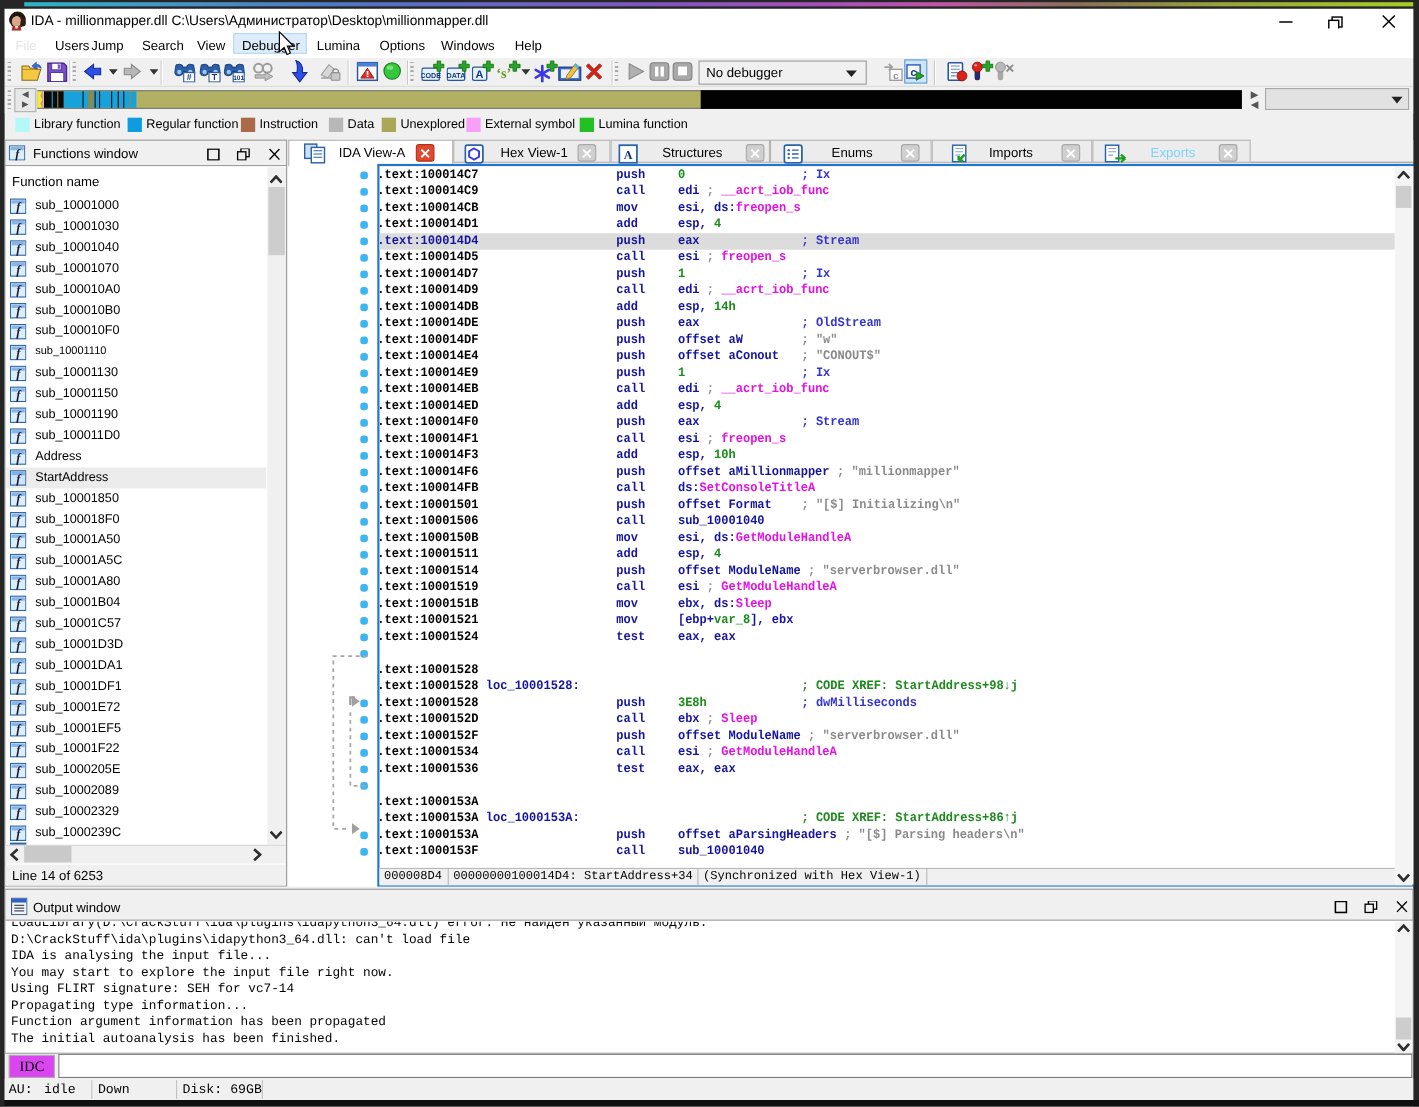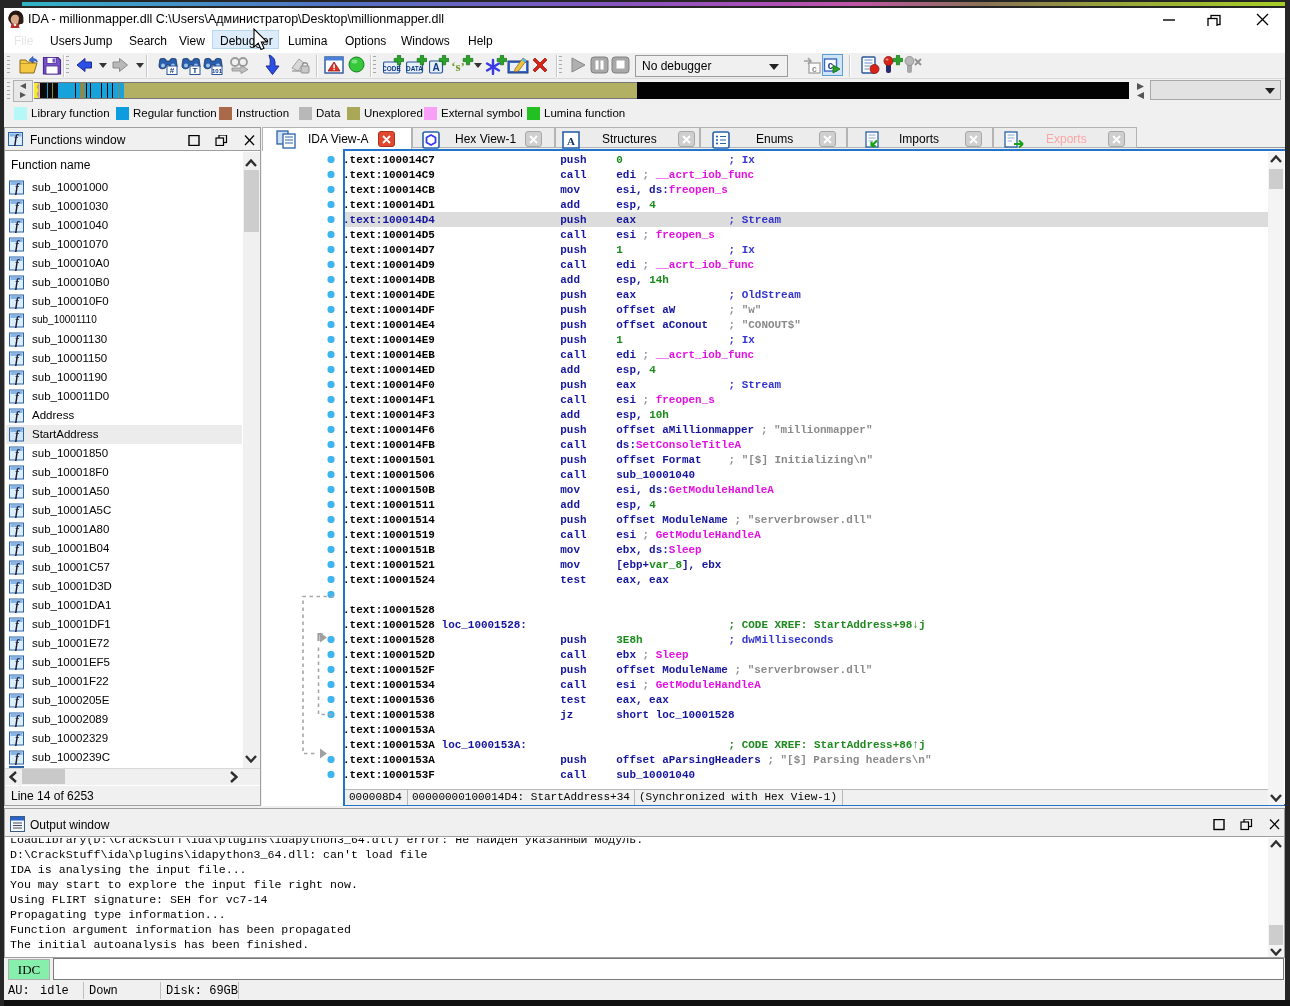--- a/index.html
+++ b/index.html
@@ -497,21 +497,21 @@
 <div class="abs" style="left:756px;top:132px;font-size:12px;color:#000">Enums</div>
 <div class="abs" style="left:819px;top:131px;width:17px;height:16px;background:#cfcfcf;border:1px solid #a8a8a8;border-radius:3px"></div>
 <svg class="abs" style="left:823px;top:135px" width="9" height="9" viewBox="0 0 9 9">
     <path d="M1 1 L8 8 M8 1 L1 8" stroke="#fff" stroke-width="1.8"></path>
   </svg>
 <div class="abs" style="left:899px;top:132px;font-size:12px;color:#000">Imports</div>
 <div class="abs" style="left:965px;top:131px;width:17px;height:16px;background:#cfcfcf;border:1px solid #a8a8a8;border-radius:3px"></div>
 <svg class="abs" style="left:969px;top:135px" width="9" height="9" viewBox="0 0 9 9">
     <path d="M1 1 L8 8 M8 1 L1 8" stroke="#fff" stroke-width="1.8"></path>
   </svg>
-<div class="abs" style="left:1046px;top:132px;font-size:12px;color:#fca5a5">Exports</div>
+<div class="abs" style="left:1046px;top:132px;font-size:12px;color:#7dd3fc">Exports</div>
 <div class="abs" style="left:1108px;top:131px;width:17px;height:16px;background:#cfcfcf;border:1px solid #a8a8a8;border-radius:3px"></div>
 <svg class="abs" style="left:1112px;top:135px" width="9" height="9" viewBox="0 0 9 9">
     <path d="M1 1 L8 8 M8 1 L1 8" stroke="#fff" stroke-width="1.8"></path>
   </svg>
 <svg class="abs" style="left:276px;top:130px" width="22" height="19" viewBox="0 0 22 19">
 <rect x="1" y="1" width="11" height="13" fill="#cfe0f4" stroke="#2a62a8" stroke-width="1.3"></rect>
 <rect x="7" y="4" width="12" height="14" fill="#fff" stroke="#2a62a8" stroke-width="1.3"></rect>
 <path d="M9 7 L17 7 M9 10 L17 10 M9 13 L17 13" stroke="#2a62a8" stroke-width="1"></path>
 </svg>
 <svg class="abs" style="left:422px;top:131px" width="18" height="18" viewBox="0 0 18 18">
@@ -726,25 +726,20 @@
     </div>
     <div style="position:absolute;left:0;top:490px;width:945px;height:14px">
       <b style="left:343px">.text:10001534</b>
       <b style="left:560.3px"><i class="k">call</i></b>
       <b style="left:616.3px"><i class="k">esi </i><i class="sg">; </i><i class="m">GetModuleHandleA</i></b>
     </div>
     <div style="position:absolute;left:0;top:504px;width:945px;height:14px">
       <b style="left:343px">.text:10001536</b>
       <b style="left:560.3px"><i class="k">test</i></b>
       <b style="left:616.3px"><i class="k">eax, eax</i></b>
-    </div>
-    <div style="position:absolute;left:0;top:518px;width:945px;height:14px">
-      <b style="left:343px">.text:10001538</b>
-      <b style="left:560.3px"><i class="k">jz</i></b>
-      <b style="left:616.3px"><i class="k">short loc_10001528</i></b>
     </div>
     <div style="position:absolute;left:0;top:532px;width:945px;height:14px">
       <b style="left:343px">.text:1000153A</b>
     </div>
     <div style="position:absolute;left:0;top:546px;width:945px;height:14px">
       <b style="left:343px">.text:1000153A</b>
       <b style="left:441.6px"><i class="k">loc_1000153A:</i></b>
       <b style="left:728.6px"><i class="x">; CODE XREF: StartAddress+86↑j</i></b>
     </div>
     <div style="position:absolute;left:0;top:560px;width:945px;height:14px">
@@ -847,21 +842,21 @@
 The initial autoanalysis has been finished.</pre>
   </div>
 <div class="abs" style="left:1268px;top:838px;width:16px;height:119px;background:#f4f4f4"></div>
 <svg class="abs" style="left:1270px;top:840px" width="12" height="8" viewBox="0 0 12 8">
     <path d="M1 7 L6 1.5 L11 7" fill="none" stroke="#2e2e2e" stroke-width="2.4"></path>
   </svg>
 <div class="abs" style="left:1269px;top:925px;width:14px;height:20px;background:#cdcdcd"></div>
 <svg class="abs" style="left:1270px;top:948px" width="12" height="8" viewBox="0 0 12 8">
     <path d="M1 1 L6 6.5 L11 1" fill="none" stroke="#2e2e2e" stroke-width="2.4"></path>
   </svg>
-<div class="abs" style="left:8px;top:959px;width:42px;height:21px;background:#86efac;border:1px solid #adadad;font-family:'Liberation Serif',serif;font-size:13px;color:#000;text-align:center;line-height:19px">IDC</div>
+<div class="abs" style="left:8px;top:959px;width:42px;height:21px;background:#d946ef;border:1px solid #adadad;font-family:'Liberation Serif',serif;font-size:13px;color:#000;text-align:center;line-height:19px">IDC</div>
 <div class="abs" style="left:53px;top:958px;width:1231px;height:22px;background:#fff;border:1px solid #7a7a7a"></div>
 <div class="abs" style="left:4px;top:981px;width:1281px;height:19px;background:#f0f0f0"></div>
 <pre class="abs" style="left:8px;top:984px;font-size:12px;color:#000">AU:</pre>
 <pre class="abs" style="left:40px;top:984px;font-size:12px;color:#000">idle</pre>
 <div class="abs" style="left:83px;top:982px;width:1px;height:17px;background:#c0c0c0"></div>
 <pre class="abs" style="left:89px;top:984px;font-size:12px;color:#000">Down</pre>
 <div class="abs" style="left:160px;top:982px;width:1px;height:17px;background:#c0c0c0"></div>
 <pre class="abs" style="left:166px;top:984px;font-size:12px;color:#000">Disk: 69GB</pre>
 <div class="abs" style="left:238px;top:982px;width:1px;height:17px;background:#c0c0c0"></div>
 <svg class="abs" style="left:252px;top:28px" width="18" height="24" viewBox="0 0 18 24">

